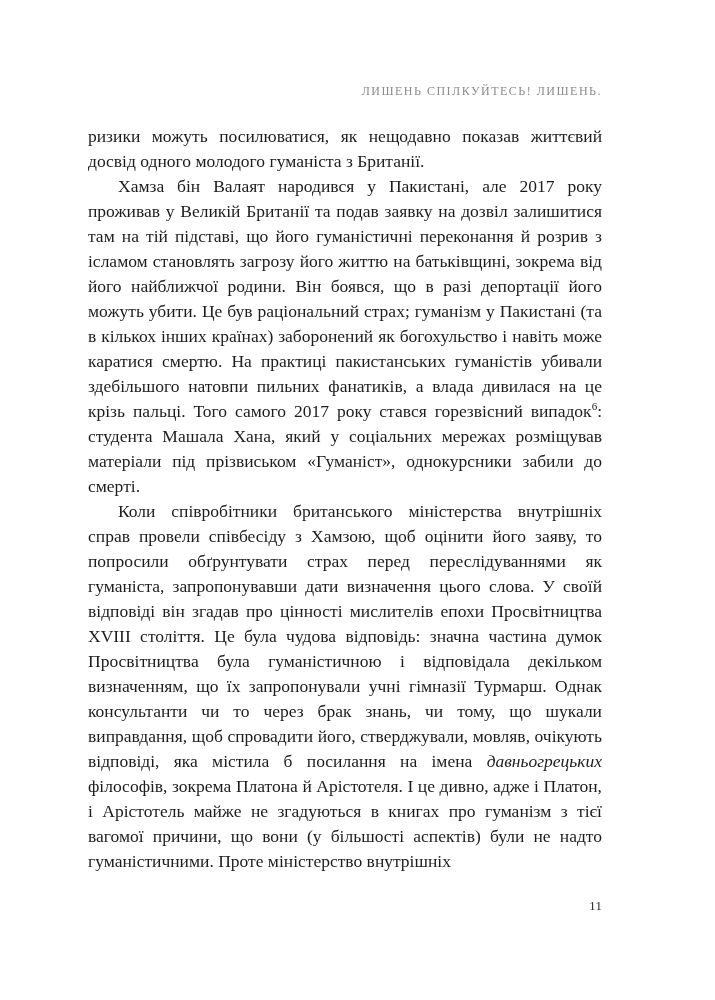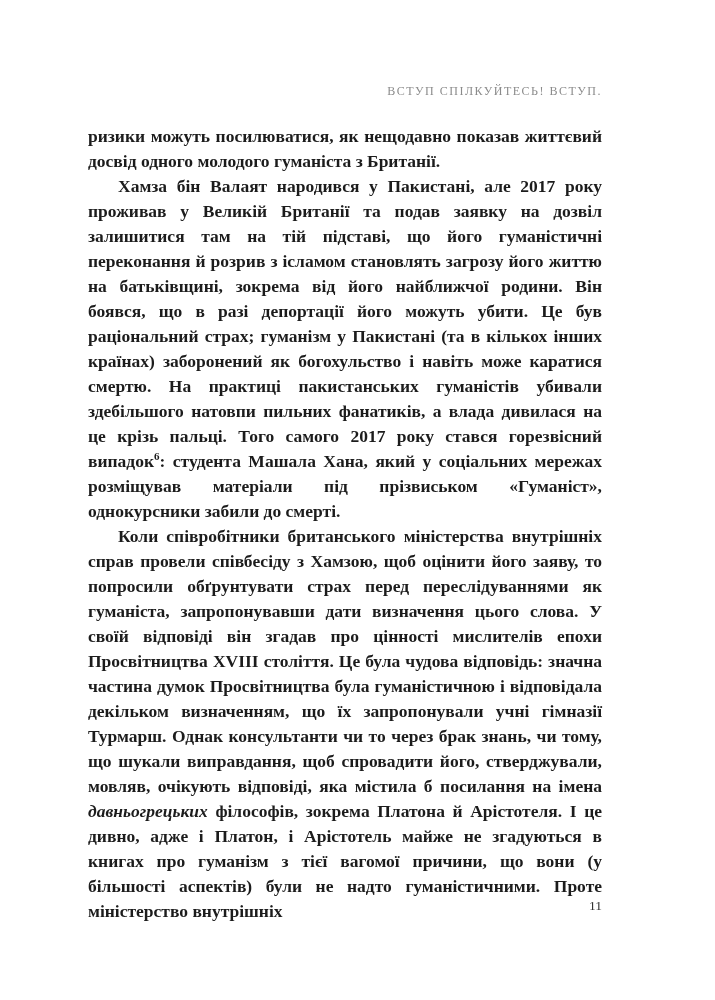--- a/index.html
+++ b/index.html
@@ -32,21 +32,20 @@
     top: 124px;
     left: 88px;
     width: 514px;
     font-size: 17.5px;
     line-height: 25px;
     text-align: justify;
   }
   .text-block p.para {
     margin: 0;
     padding: 0;
-    font-weight: bold;
   }
   .text-block p.para.indent {
     text-indent: 30px;
   }
   .text-block .italic {
     font-style: italic;
     margin-top: 16px;
   }
   .text-block sup {
     font-size: 11px;
@@ -60,21 +59,21 @@
     width: 514px;
     text-align: right;
     font-size: 13.5px;
     color: #333333;
   }
 </style>
 </head>
 <body>
 
 <div class="page">
-  <div class="running-header">ВСТУП СПІЛКУЙТЕСЬ! ВСТУП.</div>
+  <div class="running-header">ЛИШЕНЬ СПІЛКУЙТЕСЬ! ЛИШЕНЬ.</div>
 
   <div class="text-block" id="paragraphs">
       <p class="para"><span>ризики можуть посилюватися, як нещодавно показав життєвий досвід одного молодого гуманіста з Британії.</span></p>
       <p class="para indent"><span>Хамза бін Валаят народився у Пакистані, але 2017 року проживав у Великій Британії та подав заявку на дозвіл залишитися там на тій підставі, що його гуманістичні переконання й розрив з ісламом становлять загрозу його життю на батьківщині, зокрема від його найближчої родини. Він боявся, що в разі депортації його можуть убити. Це був раціональний страх; гуманізм у Пакистані (та в кількох інших країнах) заборонений як богохульство і навіть може каратися смертю. На практиці пакистанських гуманістів убивали здебільшого натовпи пильних фанатиків, а влада дивилася на це крізь пальці. Того самого 2017 року стався горезвісний випадок</span><sup>6</sup><span>: студента Машала Хана, який у соціальних мережах розміщував матеріали під прізвиськом «Гуманіст», однокурсники забили до смерті.</span></p>
       <p class="para indent"><span>Коли співробітники британського міністерства внутрішніх справ провели співбесіду з Хамзою, щоб оцінити його заяву, то попросили обґрунтувати страх перед переслідуваннями як гуманіста, запропонувавши дати визначення цього слова. У своїй відповіді він згадав про цінності мислителів епохи Просвітництва XVIII століття. Це була чудова відповідь: значна частина думок Просвітництва була гуманістичною і відповідала декільком визначенням, що їх запропонували учні гімназії Турмарш. Однак консультанти чи то через брак знань, чи тому, що шукали виправдання, щоб спровадити його, стверджували, мовляв, очікують відповіді, яка містила б посилання на імена </span><span class="italic">давньогрецьких</span><span> філософів, зокрема Платона й Арістотеля. І це дивно, адже і Платон, і Арістотель майже не згадуються в книгах про гуманізм з тієї вагомої причини, що вони (у більшості аспектів) були не надто гуманістичними. Проте міністерство внутрішніх</span></p>
     </div>
 
   <div class="page-number">11</div>
 </div>
 

